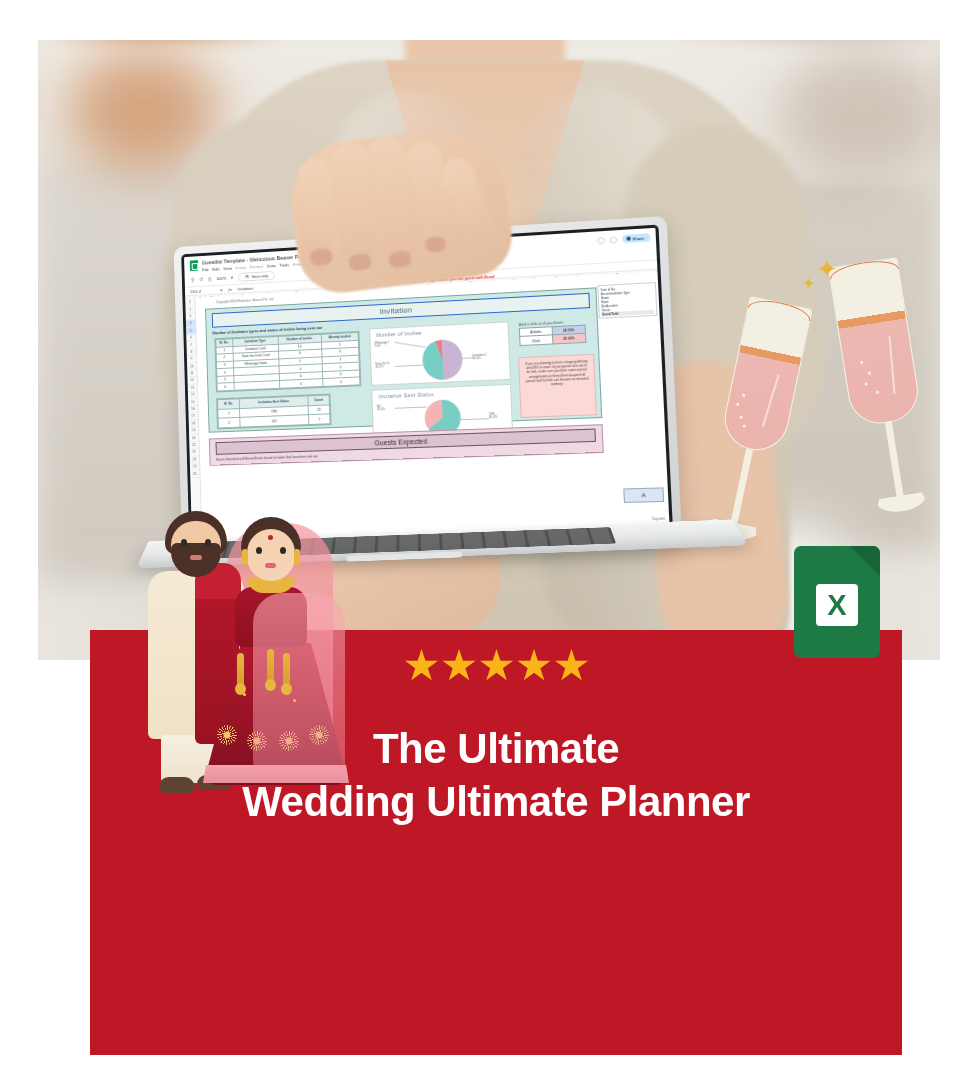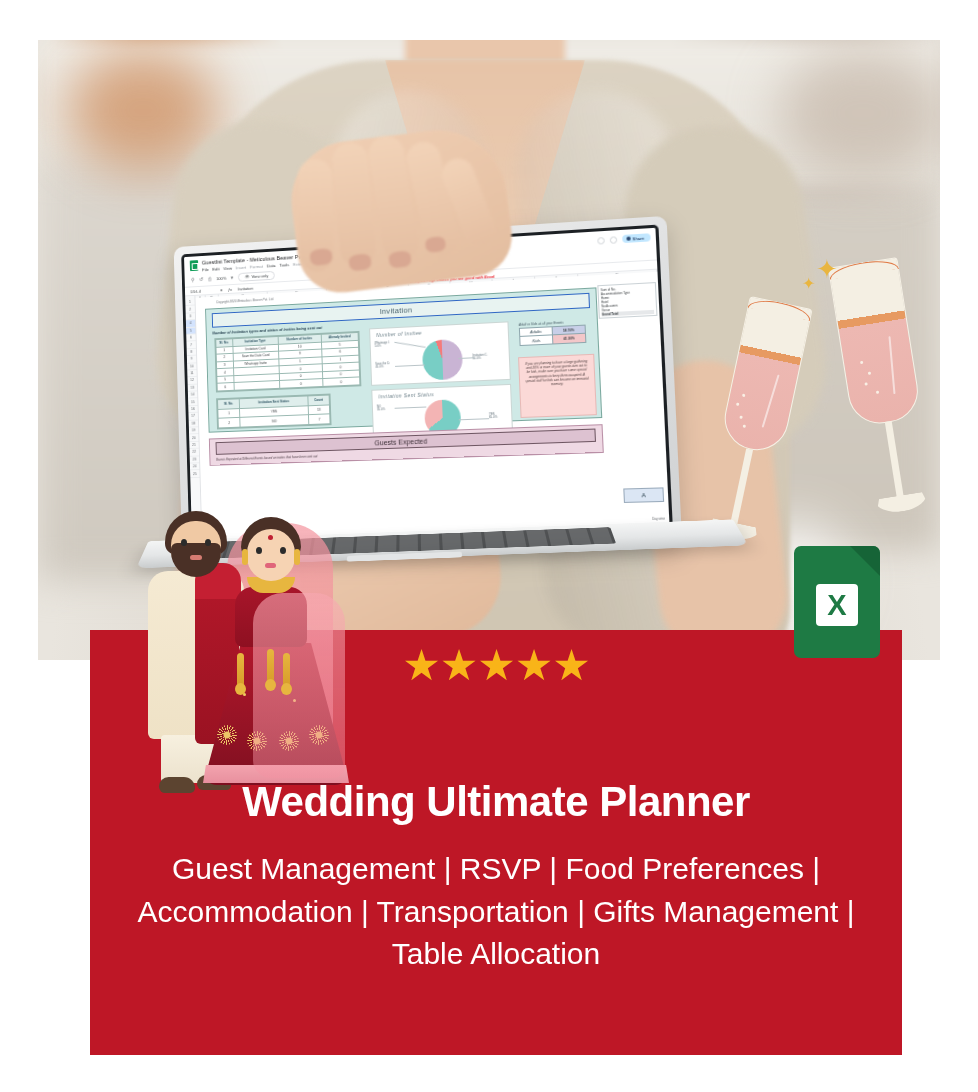--- a/index.html
+++ b/index.html
@@ -658,22 +658,22 @@
         <div class="stem" style="left:32px; top:161px;"></div>
         <div class="foot" style="left:9px; top:236px;"></div>
       </div>
       <div class="spark" style="left:72px; top:6px; font-size:26px;">✦</div>
       <div class="spark" style="left:58px; top:26px; font-size:16px;">✦</div>
     </div>
   </div>
 
   <div class="banner">
     <div class="stars">★★★★★</div>
+    <div class="t1">The Ultimate</div>
     <div class="t2">Wedding Ultimate Planner</div>
-    <div class="sub">Guest Management | RSVP | Food Preferences | Accommodation | Transportation | Gifts Management | Table Allocation</div>
   </div>
 
   <div class="couple">
 
     <div class="cp b-veil"></div>
 
     <div class="cp g-sherwani"></div>
     <div class="cp g-pant"></div>
     <div class="cp g-shoe-l"></div>
     <div class="cp g-shoe-r"></div>

